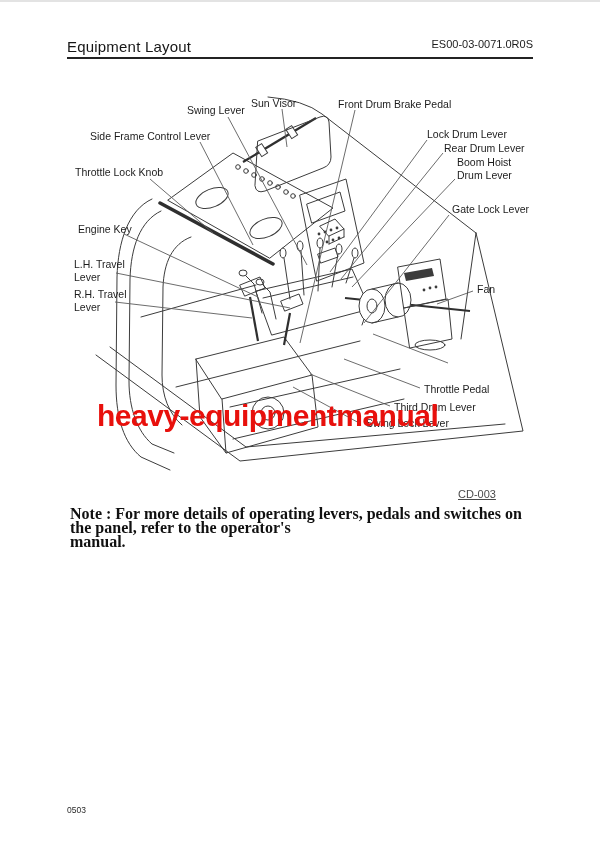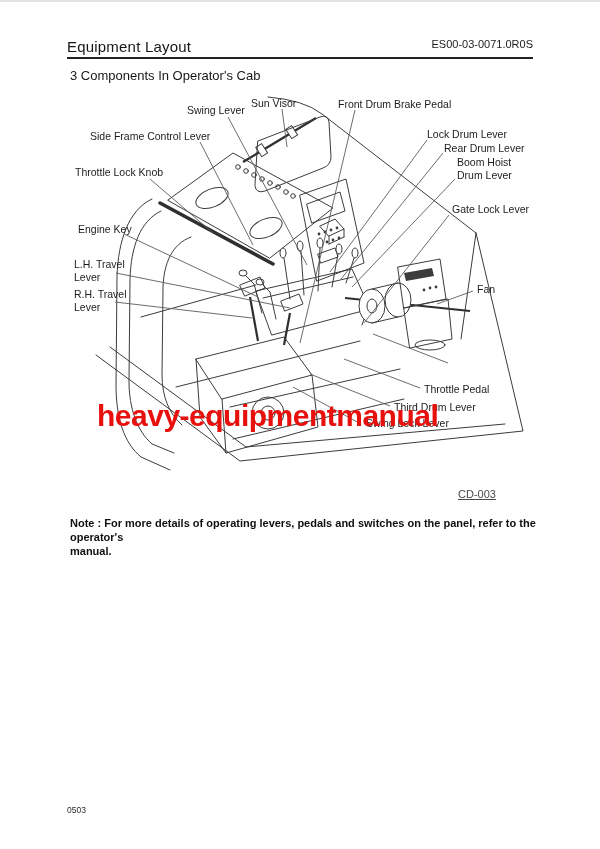--- a/index.html
+++ b/index.html
@@ -24,37 +24,36 @@
   .fillp { fill:#3c3c3c; stroke:none; }
   .leader { stroke:#5b5b5b; stroke-width:.9; fill:none; }
 
   .lbl { position:absolute; font-size:10.5px; line-height:12.5px; color:#1c1c1c;
          white-space:pre-line; }
   .figcode { position:absolute; left:458px; top:401px; width:62px; text-align:left;
              font-size:11px; color:#4a4a4a;text-decoration:underline; }
   .watermark { position:absolute; left:97px; top:314px; font-size:30px; font-weight:700;
                line-height:1; color:#e8100c; letter-spacing:-.5px; white-space:nowrap;text-align:right; }
 
-  .note { position:absolute; left:70px; top:503px; width:470px; font-size:11px;
-          font-weight:700; line-height:14px; color:#101010; white-space:pre-line; }
+  .note { position:absolute; left:70px; top:489px; width:470px; font-size:16px;
+          font-weight:700; line-height:14px; color:#101010; white-space:pre-line;font-family:Liberation Serif, serif; }
   .ftr-code { position:absolute; left:67px; top:803px; font-size:8.5px; color:#2a2a2a; }
   .ftr-page { position:absolute; left:0; right:0; top:797px; text-align:center;
               font-size:12.5px; color:#161616; }
 </style>
 </head>
 <body>
 
 <div class="page">
 
   <div class="hdr">
     <span class="hdr-title">Equipment Layout</span>
     <span class="hdr-doc">ES00-03-0071.0R0S</span>
   </div>
   <div class="rule"></div>
-  <div class="section-title">3  Components In Operator's Cab</div>
 
   <div class="diagram">
     <svg width="600" height="420" viewBox="0 0 600 420">
 
       <g class="art">
         <path d="M96,268 L240,374 L523,344 L476,146"></path>
         <path d="M110,260 L246,360 L505,337"></path>
         <path d="M461,252 L476,146"></path>
         <path d="M176,300 L360,254"></path>
         <path d="M230,320 L400,282"></path>

